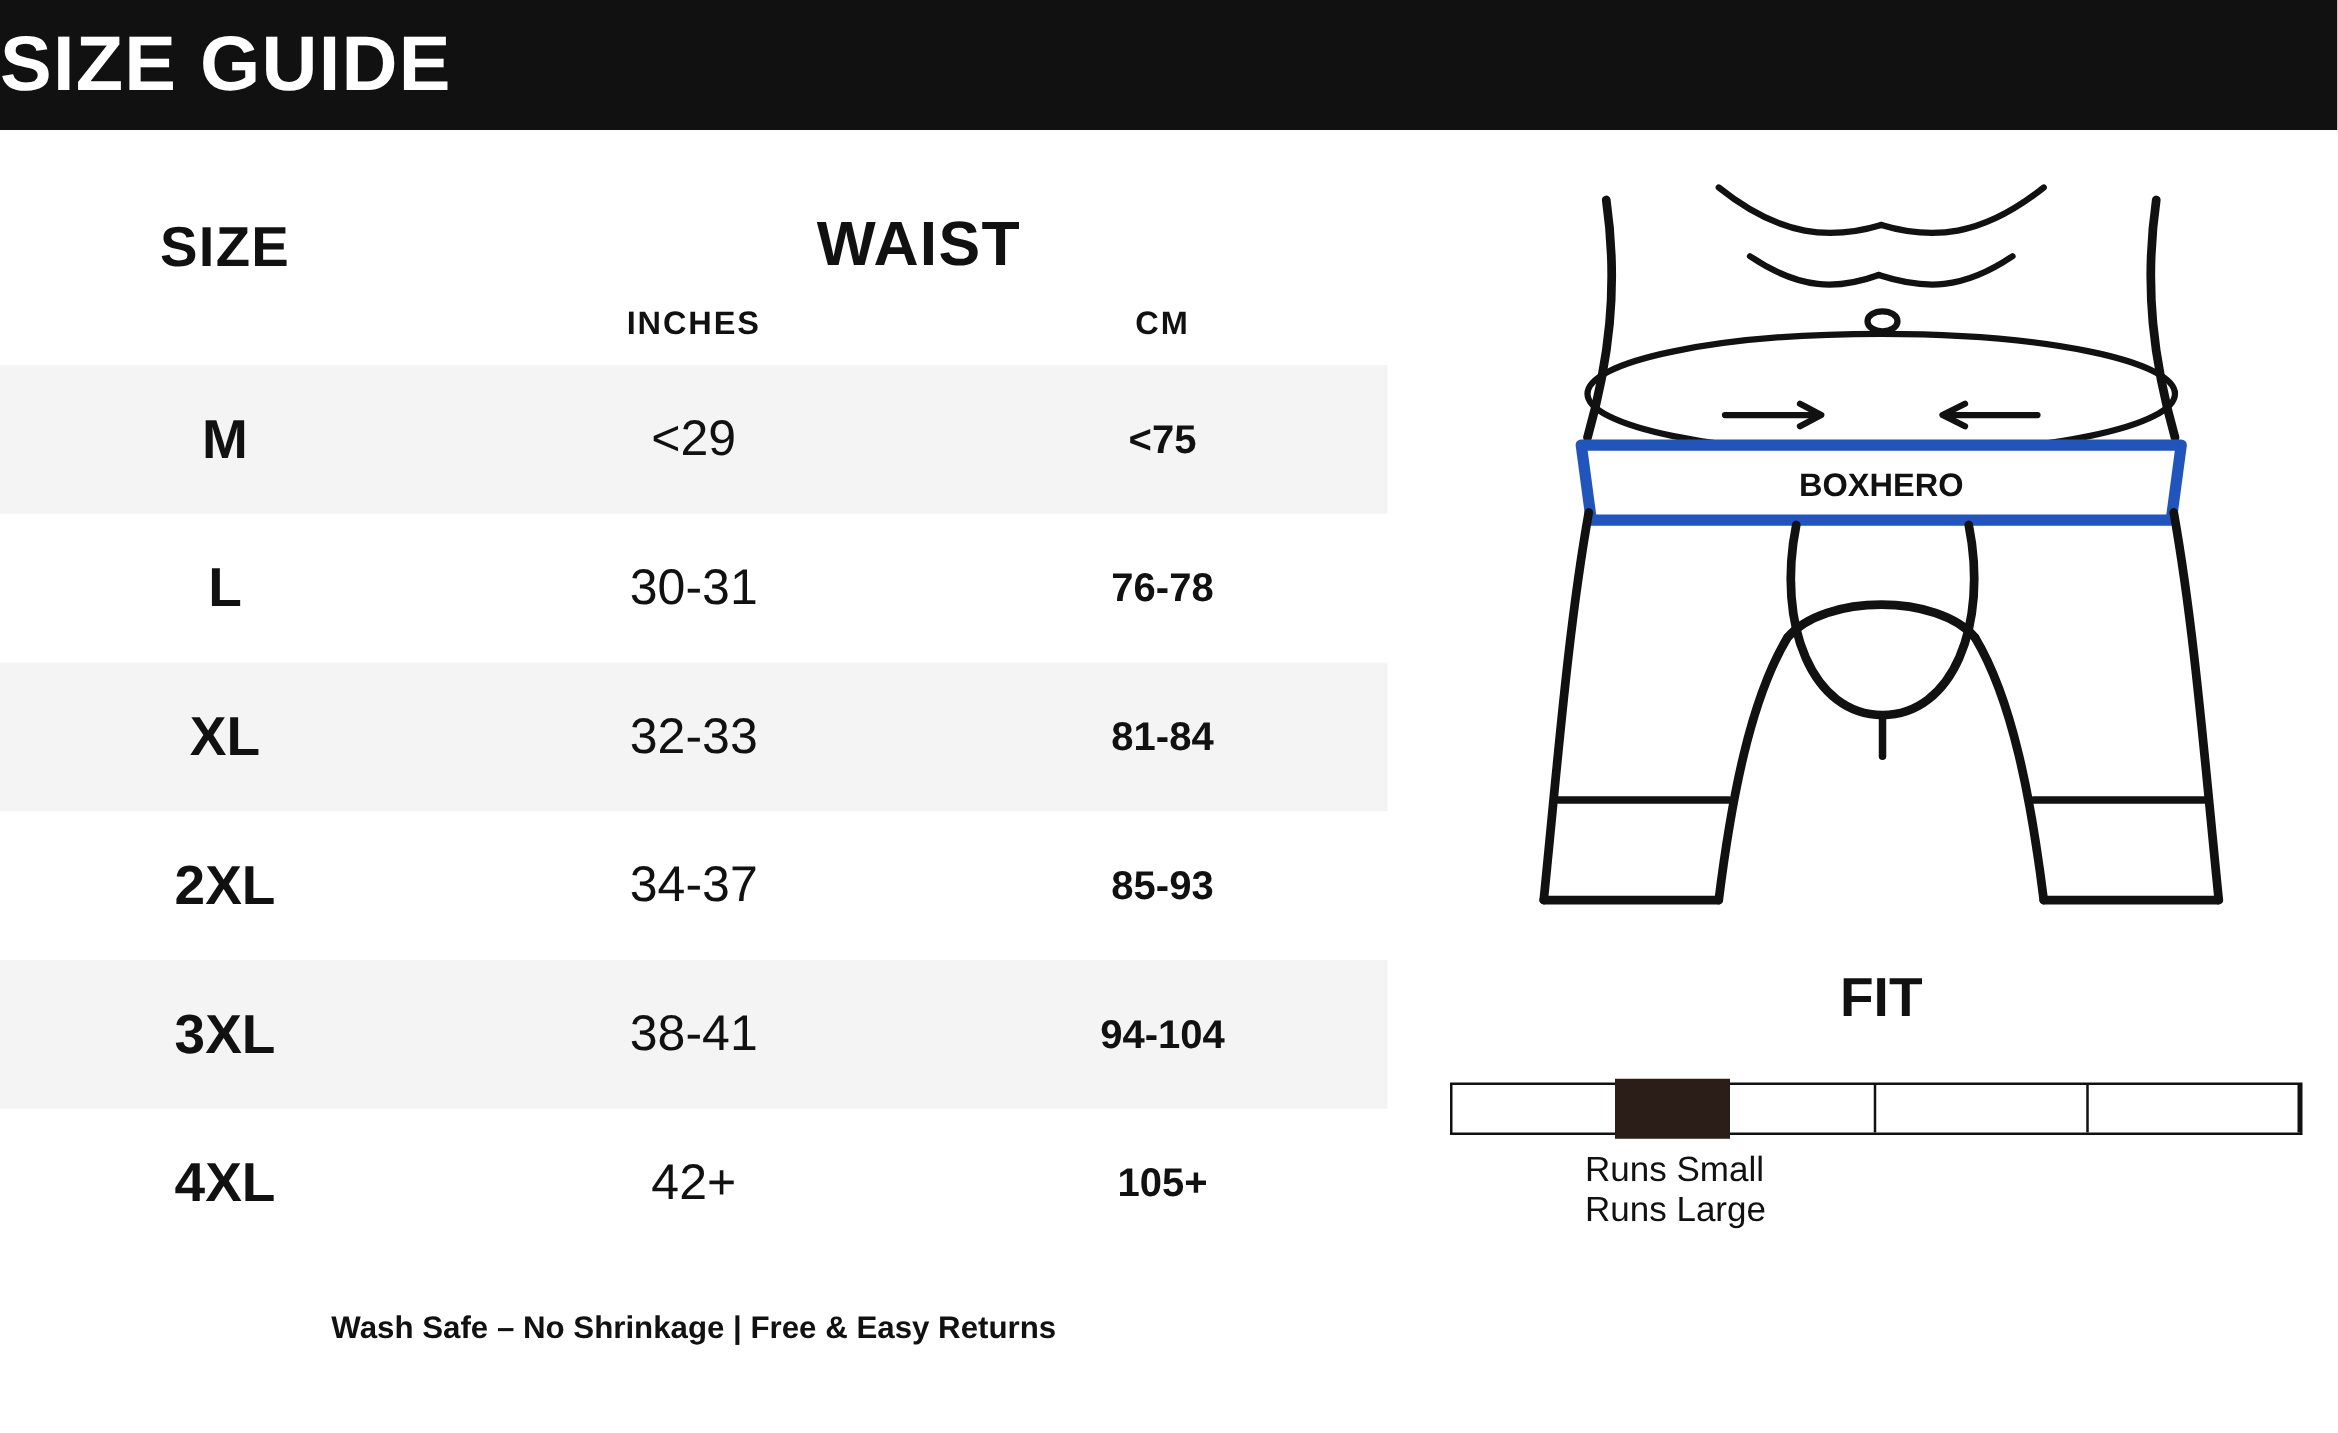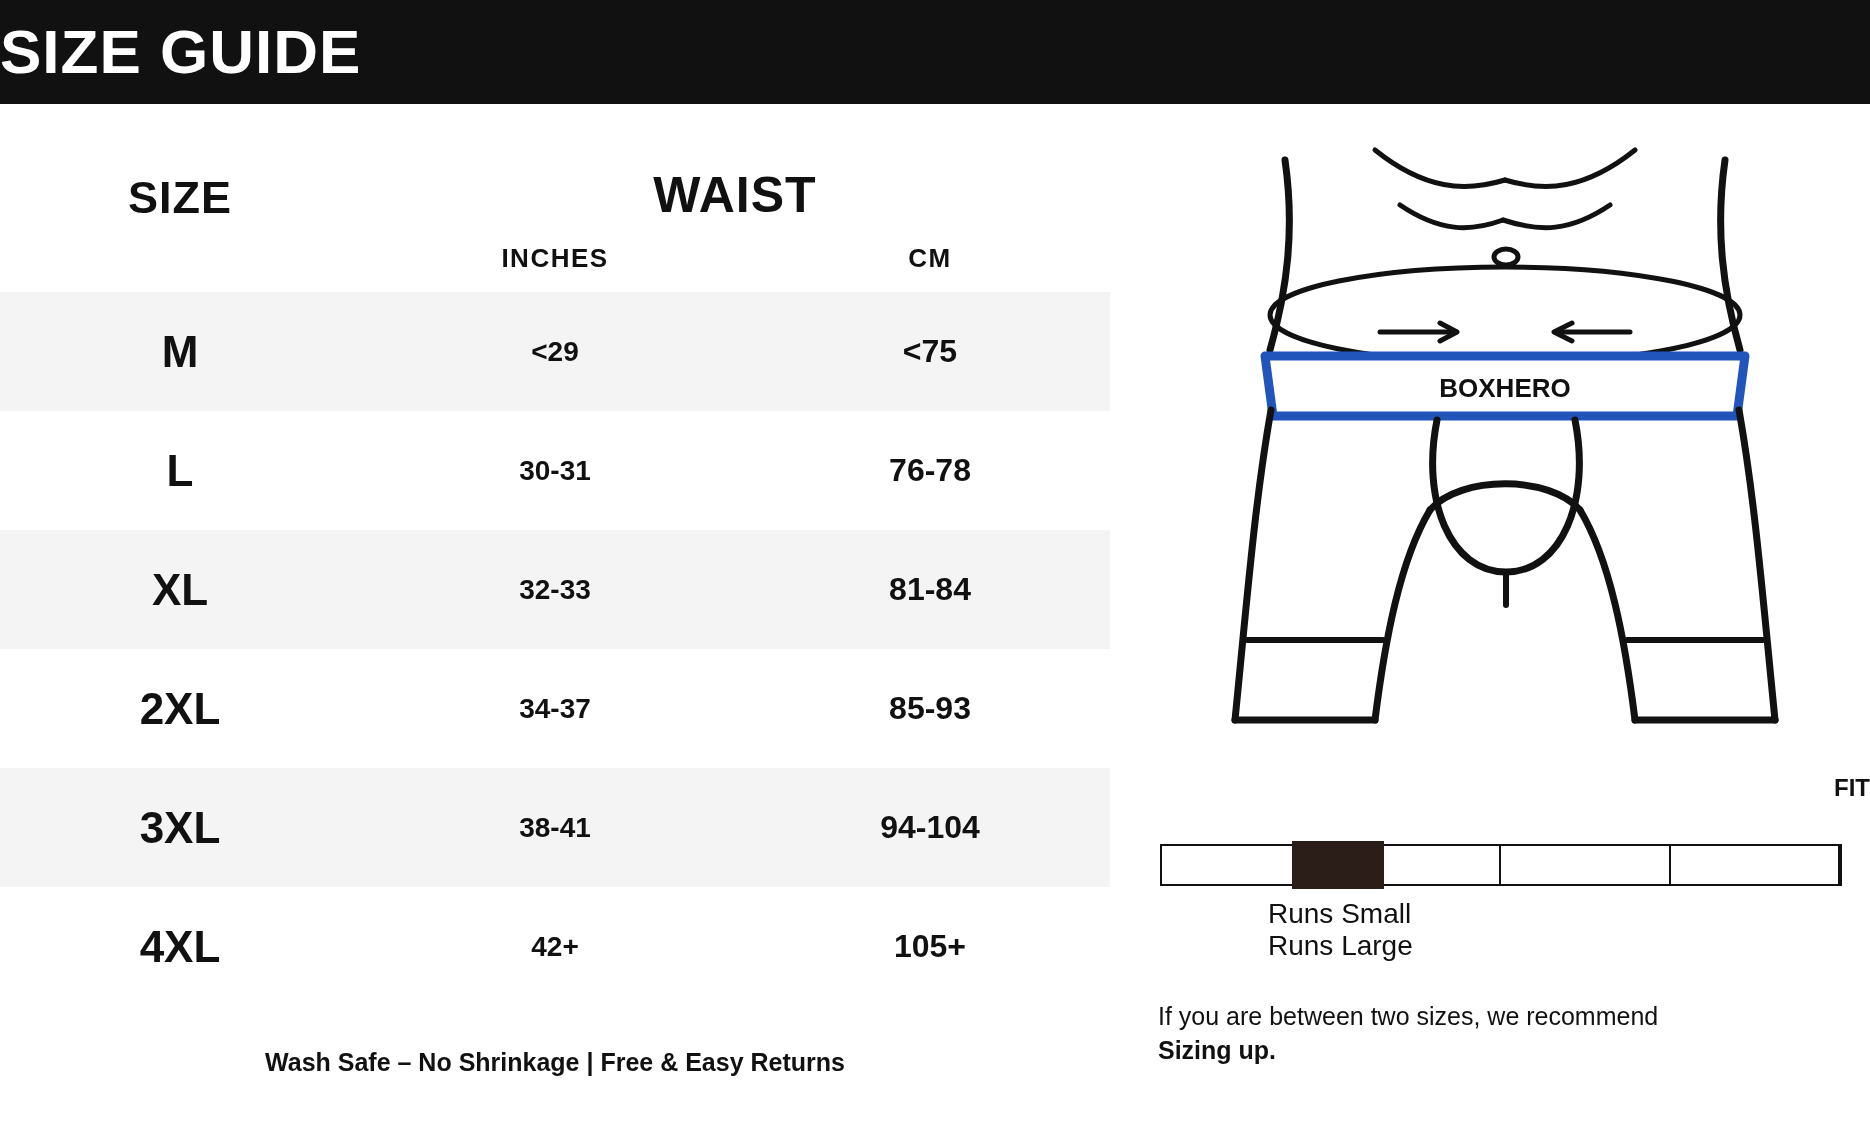--- a/index.html
+++ b/index.html
@@ -93,22 +93,22 @@
 
   .cell-size {
     width: 360px;
     text-align: center;
     font-size: 44px;
     font-weight: bold;
   }
   .cell-in {
     width: 390px;
     text-align: center;
-    font-size: 28px;
-    font-weight: bold;
+    font-size: 40px;
+    font-weight: normal;
   }
   .cell-cm {
     width: 360px;
     text-align: center;
     font-size: 32px;
     font-weight: bold;
   }
 
   .footnote {
     width: 1110px;
@@ -121,22 +121,22 @@
   
   .figure-wrap {
     width: 730px;
     display: flex;
     justify-content: center;
     padding-top: 16px;
     box-sizing: border-box;
   }
   .fit-label {
     width: 730px;
-    text-align: right;
-    font-size: 24px;
+    text-align: center;
+    font-size: 44px;
     font-weight: bold;
     margin-top: 4px;
   }
 
   .scale-wrap {
     margin: 42px 0 0 0;
     padding: 0 28px 0 20px;
   }
   .scale {
     display: flex;
@@ -299,19 +299,15 @@
         <div class="scale-seg"></div>
         <div class="scale-seg"></div>
         <div class="scale-marker"></div>
       </div>
       <div class="scale-labels">
         <div class="scale-label">Runs Small</div>
         <div class="scale-label">Runs Large</div>
       </div>
     </div>
 
-    <div class="recommend">
-      <span>If you are between two sizes, we recommend</span><br>
-      <b>Sizing up.</b>
-    </div>
 
   </div>
 </div>
 
 </body></html>

